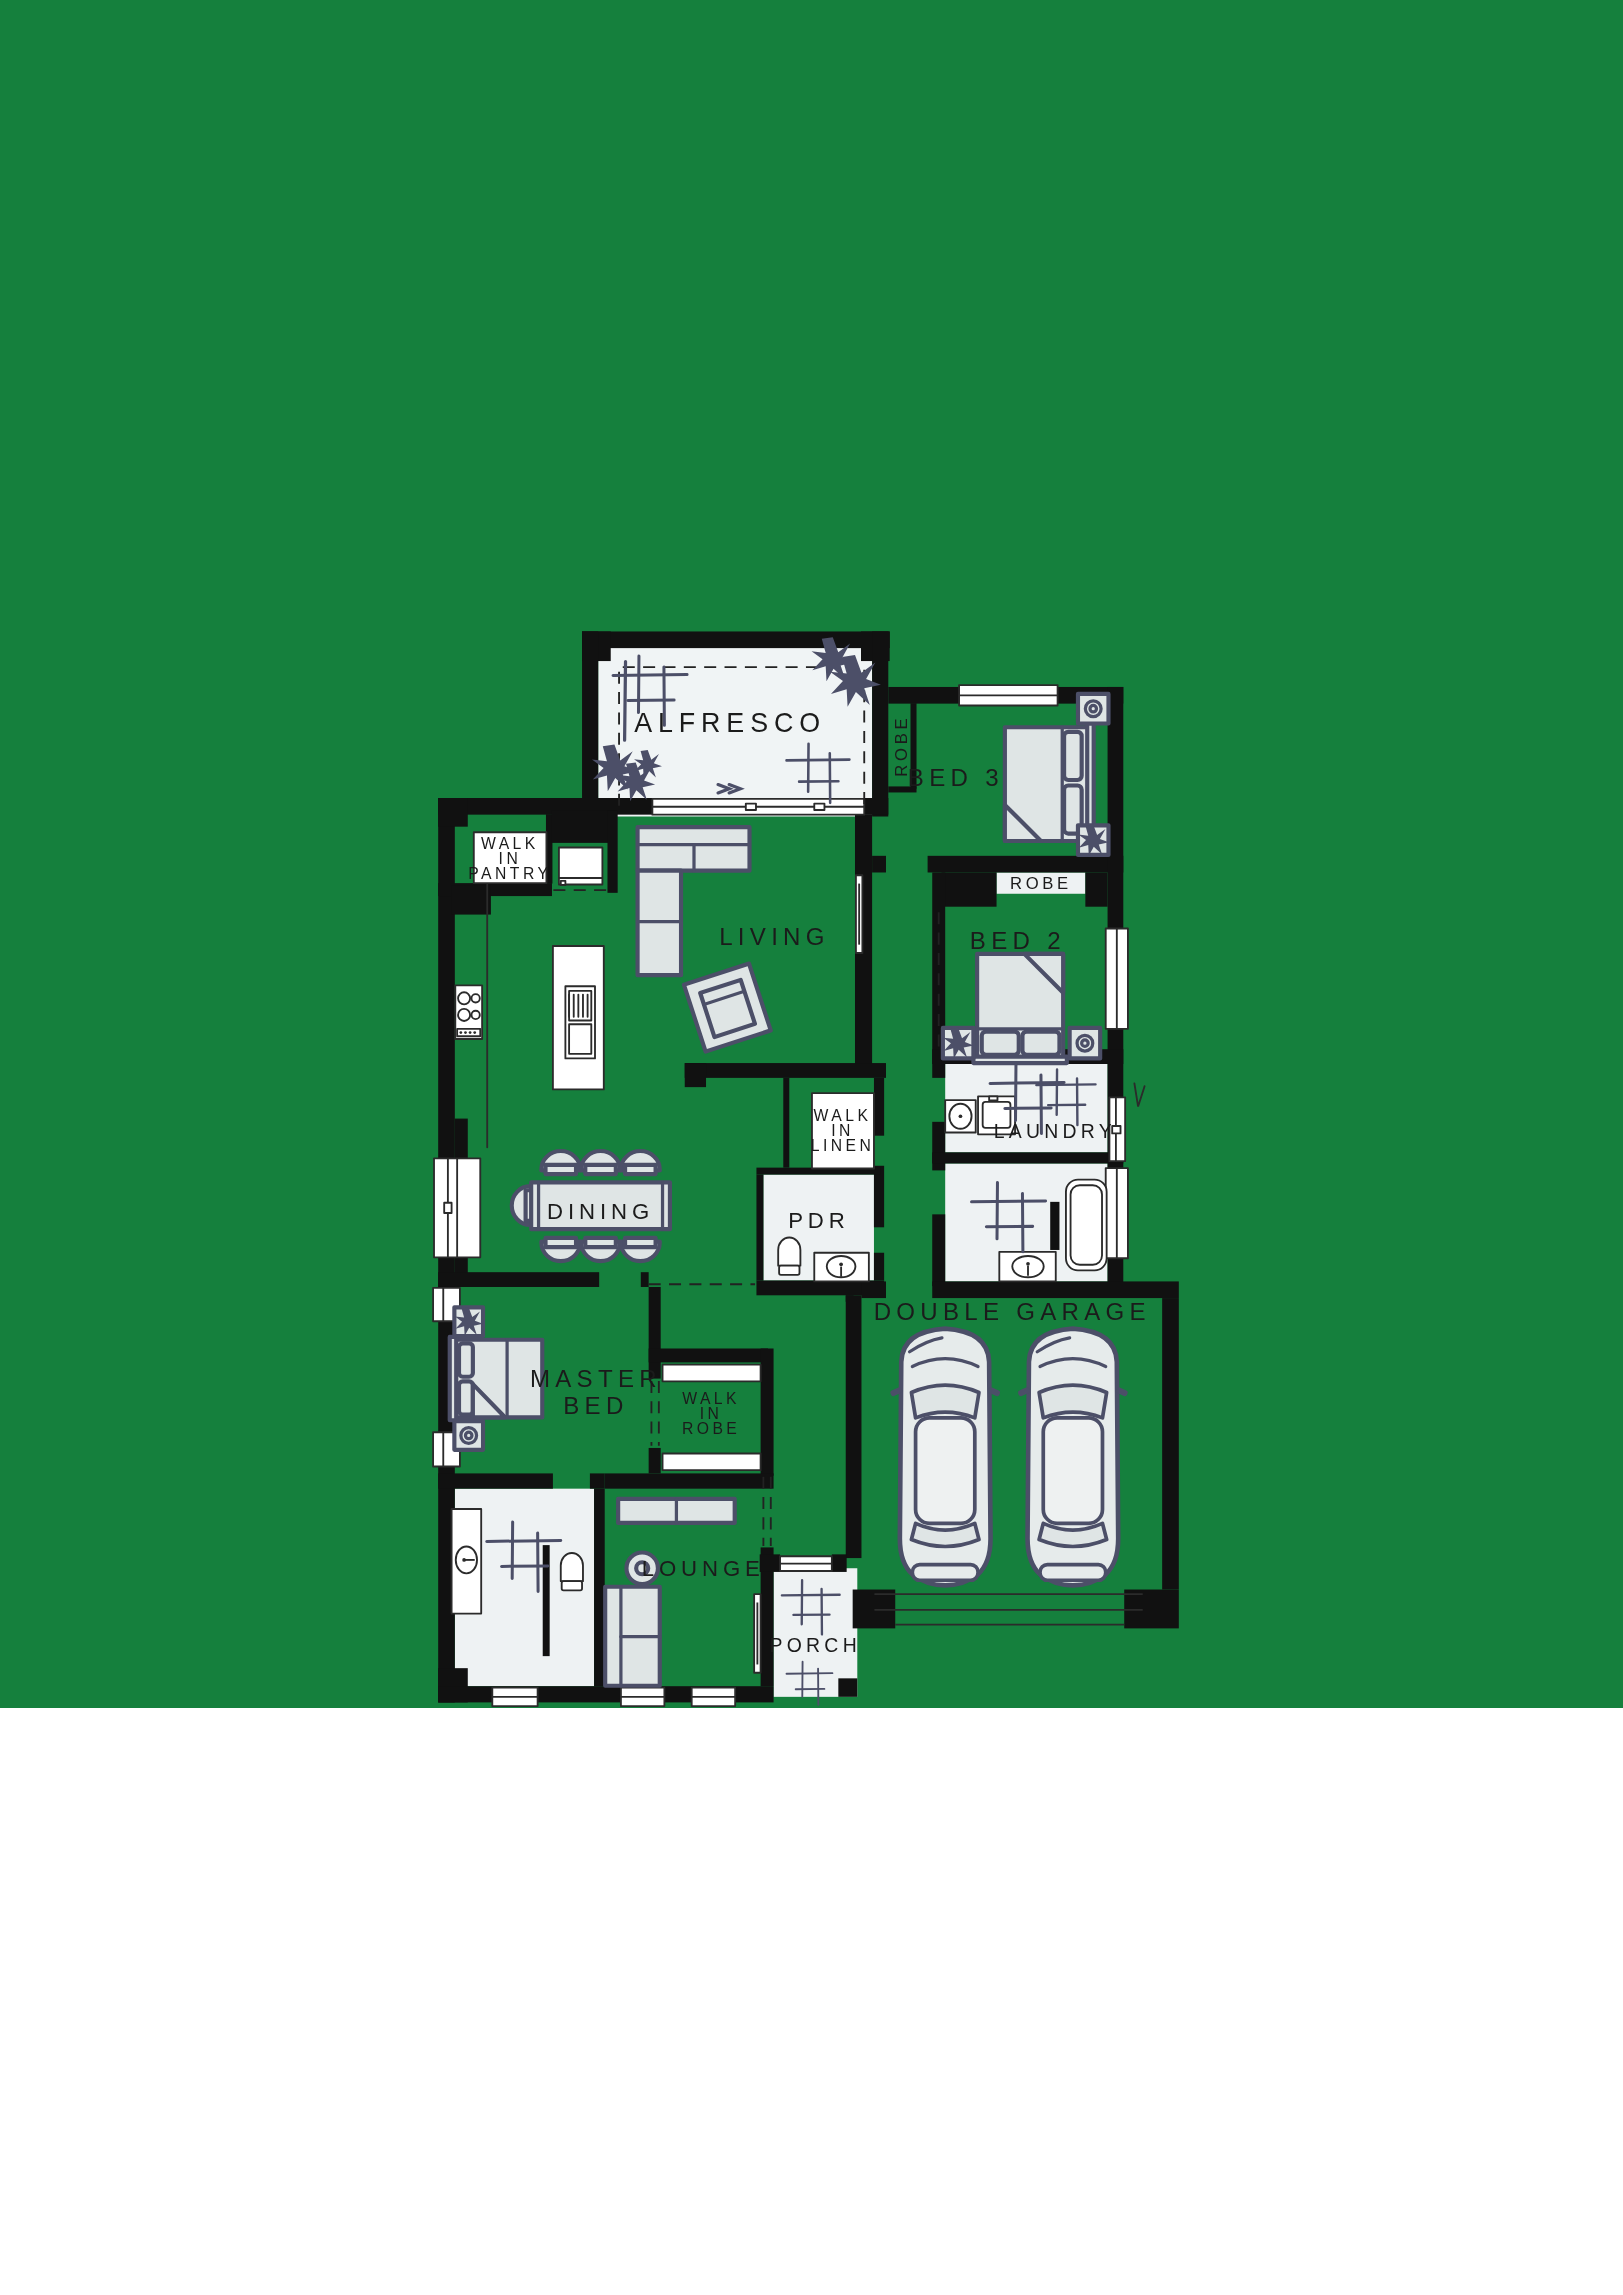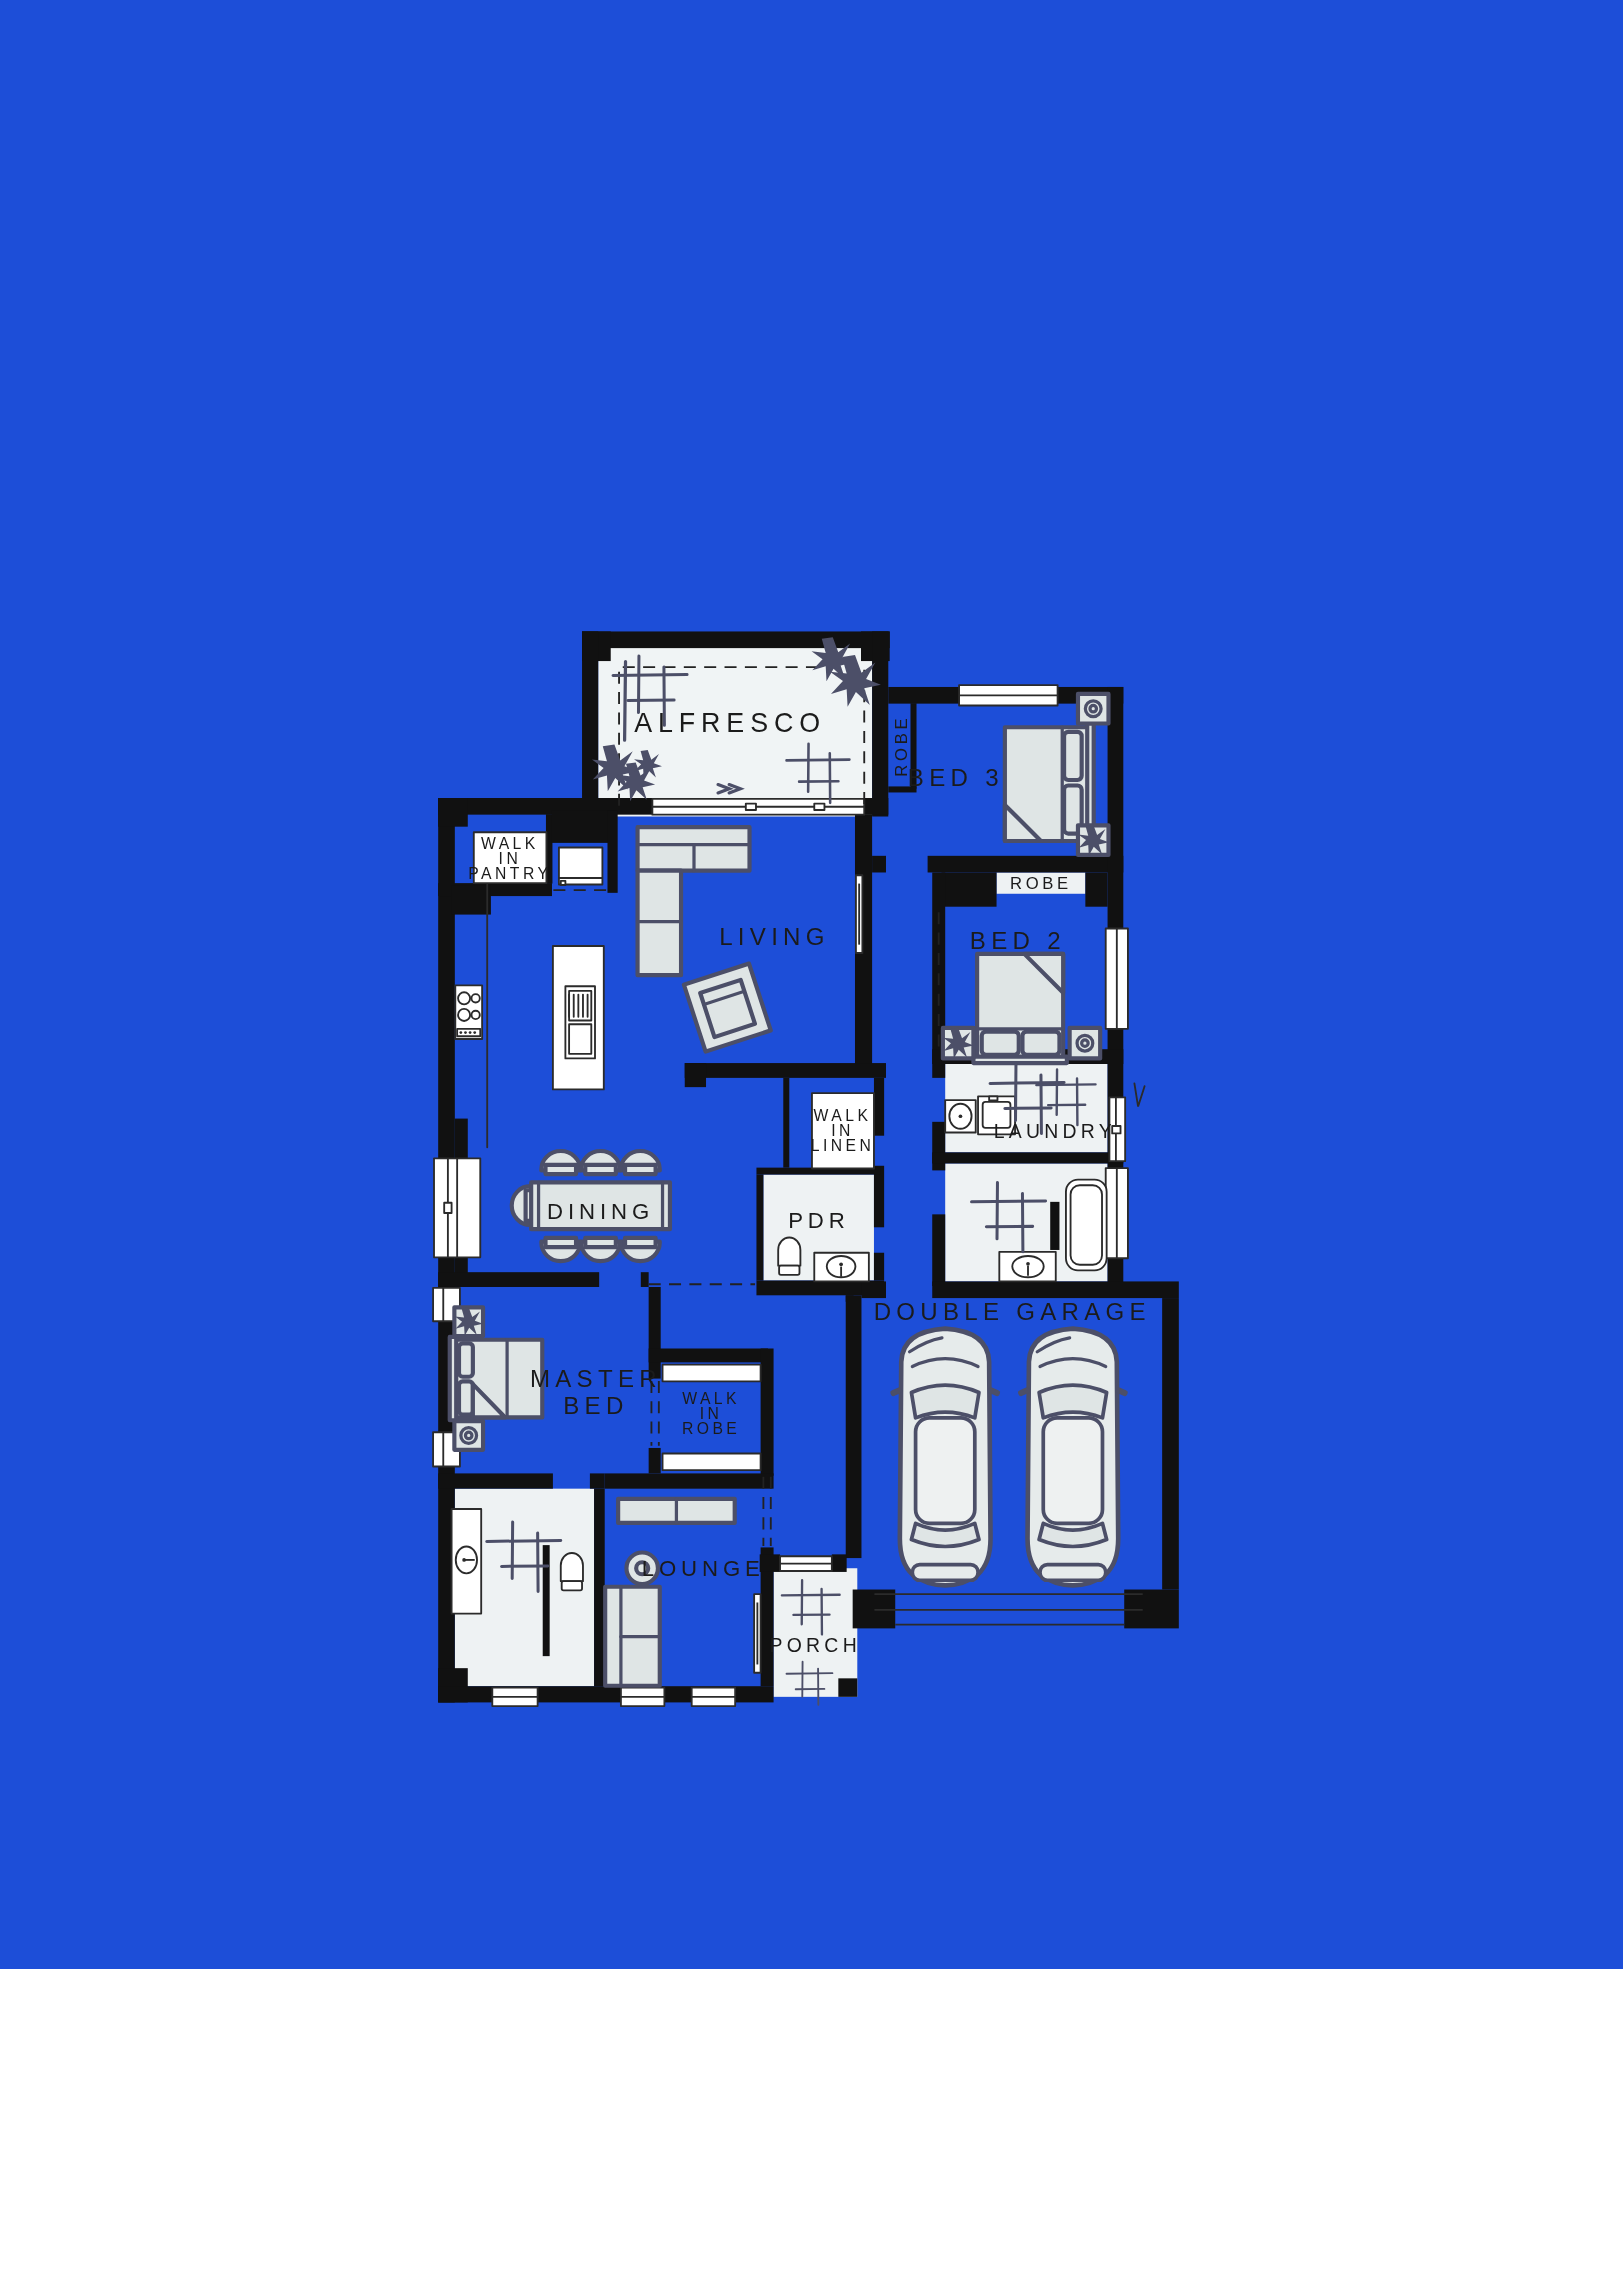--- a/index.html
+++ b/index.html
@@ -1,16 +1,16 @@
 <!DOCTYPE html>
 <html style="font-size:7.4px"><head>
 <meta charset="utf-8">
 <style>
   html,body{margin:0;padding:0;background:#ffffff;}
-  .canvas{position:relative;width:1623px;height:1969px;background:#1d4ed8;overflow:hidden;
+  .canvas{position:relative;width:1623px;height:1708px;background:#15803d;overflow:hidden;
           font-family:"Liberation Sans", sans-serif;}
   svg{position:absolute;left:0;top:0;}
   text{fill:#1b1b1b;font-family:"Liberation Sans","DejaVu Sans",sans-serif;letter-spacing:.22em;}
   .lbl-big{font-size:58px;}
   .lbl-room{font-size:52px;}
   .lbl-mid{font-size:48px;}
   .lbl-sm{font-size:42px;}
   .lbl-tiny{font-size:34px;}
   .lbl-robe{font-size:36px;}
   .wall{fill:#111111;}

